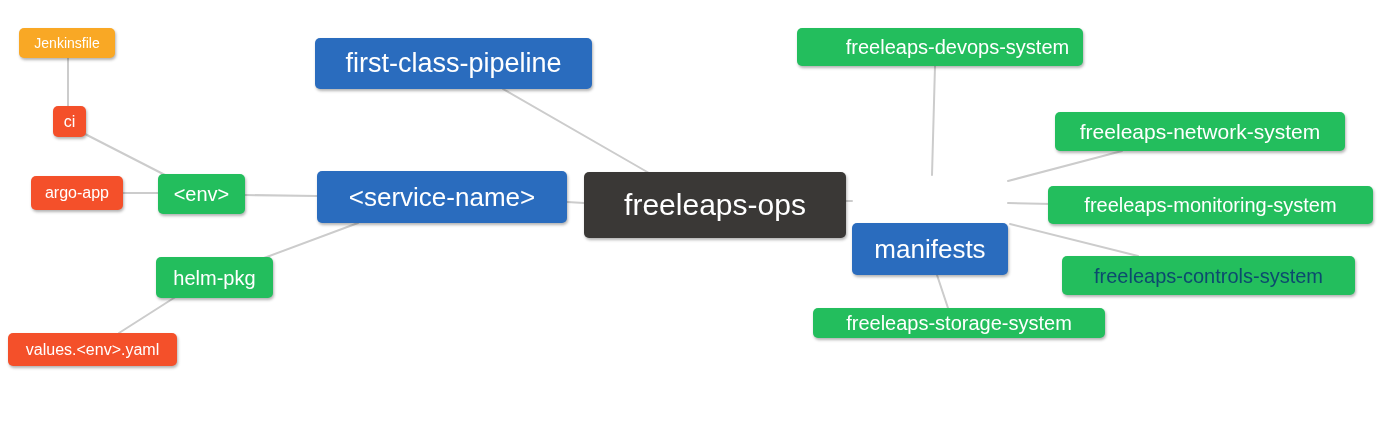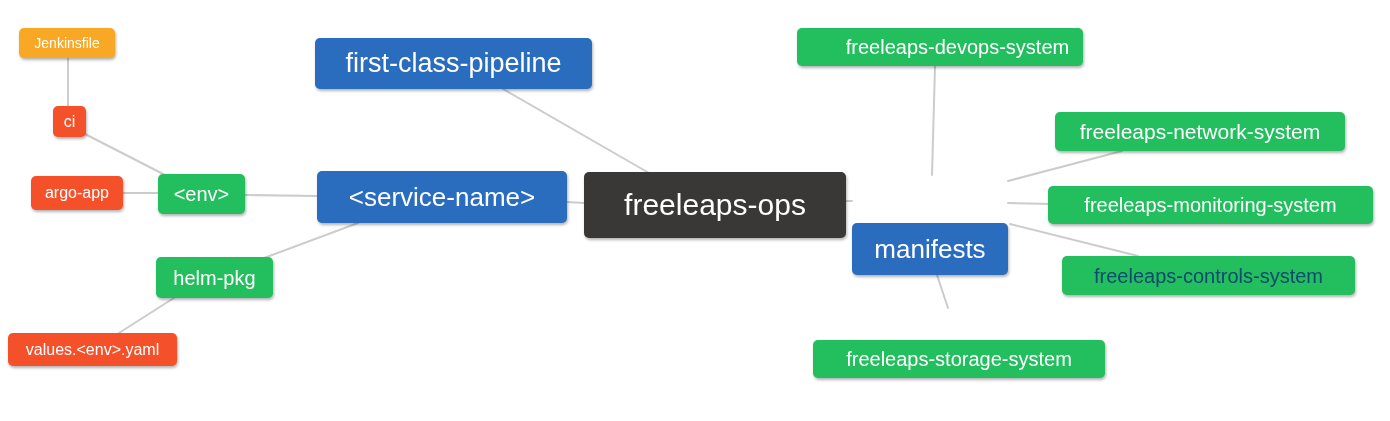--- a/index.html
+++ b/index.html
@@ -66,15 +66,15 @@
       <div class="node" style="left: 156px; top: 257px; width: 117px; height: 41px; background: rgb(35, 190, 93); font-size: 20px; color: rgb(255, 255, 255);">helm-pkg</div>
       <div class="node" style="left: 8px; top: 333px; width: 169px; height: 33px; background: rgb(244, 80, 42); font-size: 16px; color: rgb(255, 255, 255);">values.&lt;env&gt;.yaml</div>
       <div class="node" style="left: 315px; top: 38px; width: 277px; height: 51px; background: rgb(42, 108, 190); font-size: 27px; color: rgb(255, 255, 255);">first-class-pipeline</div>
       <div class="node" style="left: 317px; top: 171px; width: 250px; height: 52px; background: rgb(42, 108, 190); font-size: 26px; color: rgb(255, 255, 255);">&lt;service-name&gt;</div>
       <div class="node" style="left: 584px; top: 172px; width: 262px; height: 66px; background: rgb(58, 56, 54); font-size: 30px; color: rgb(255, 255, 255);">freeleaps-ops</div>
       <div class="node" style="left: 852px; top: 175px; width: 156px; height: 52px; background: rgb(42, 108, 190); font-size: 26px; color: rgb(255, 255, 255); margin-top: 48px;">manifests</div>
       <div class="node" style="left: 797px; top: 28px; width: 286px; height: 38px; background: rgb(35, 190, 93); font-size: 20px; color: rgb(255, 255, 255); padding-left: 35px;">freeleaps-devops-system</div>
       <div class="node" style="left: 1055px; top: 112px; width: 290px; height: 39px; background: rgb(35, 190, 93); font-size: 21px; color: rgb(255, 255, 255);">freeleaps-network-system</div>
       <div class="node" style="left: 1048px; top: 186px; width: 325px; height: 38px; background: rgb(35, 190, 93); font-size: 20px; color: rgb(255, 255, 255);">freeleaps-monitoring-system</div>
       <div class="node" style="left: 1062px; top: 256px; width: 293px; height: 39px; background: rgb(35, 190, 93); font-size: 20px; color: #0c4a6e;">freeleaps-controls-system</div>
-      <div class="node" style="left: 813px; top: 308px; width: 292px; height: 38px; background: rgb(35, 190, 93); font-size: 20px; color: rgb(255, 255, 255); margin-top: 32px;">freeleaps-storage-system</div>
+      <div class="node" style="left: 813px; top: 308px; width: 292px; height: 30px; background: rgb(35, 190, 93); font-size: 20px; color: rgb(255, 255, 255);">freeleaps-storage-system</div>
     </div>
 </div>
 
 </body></html>

